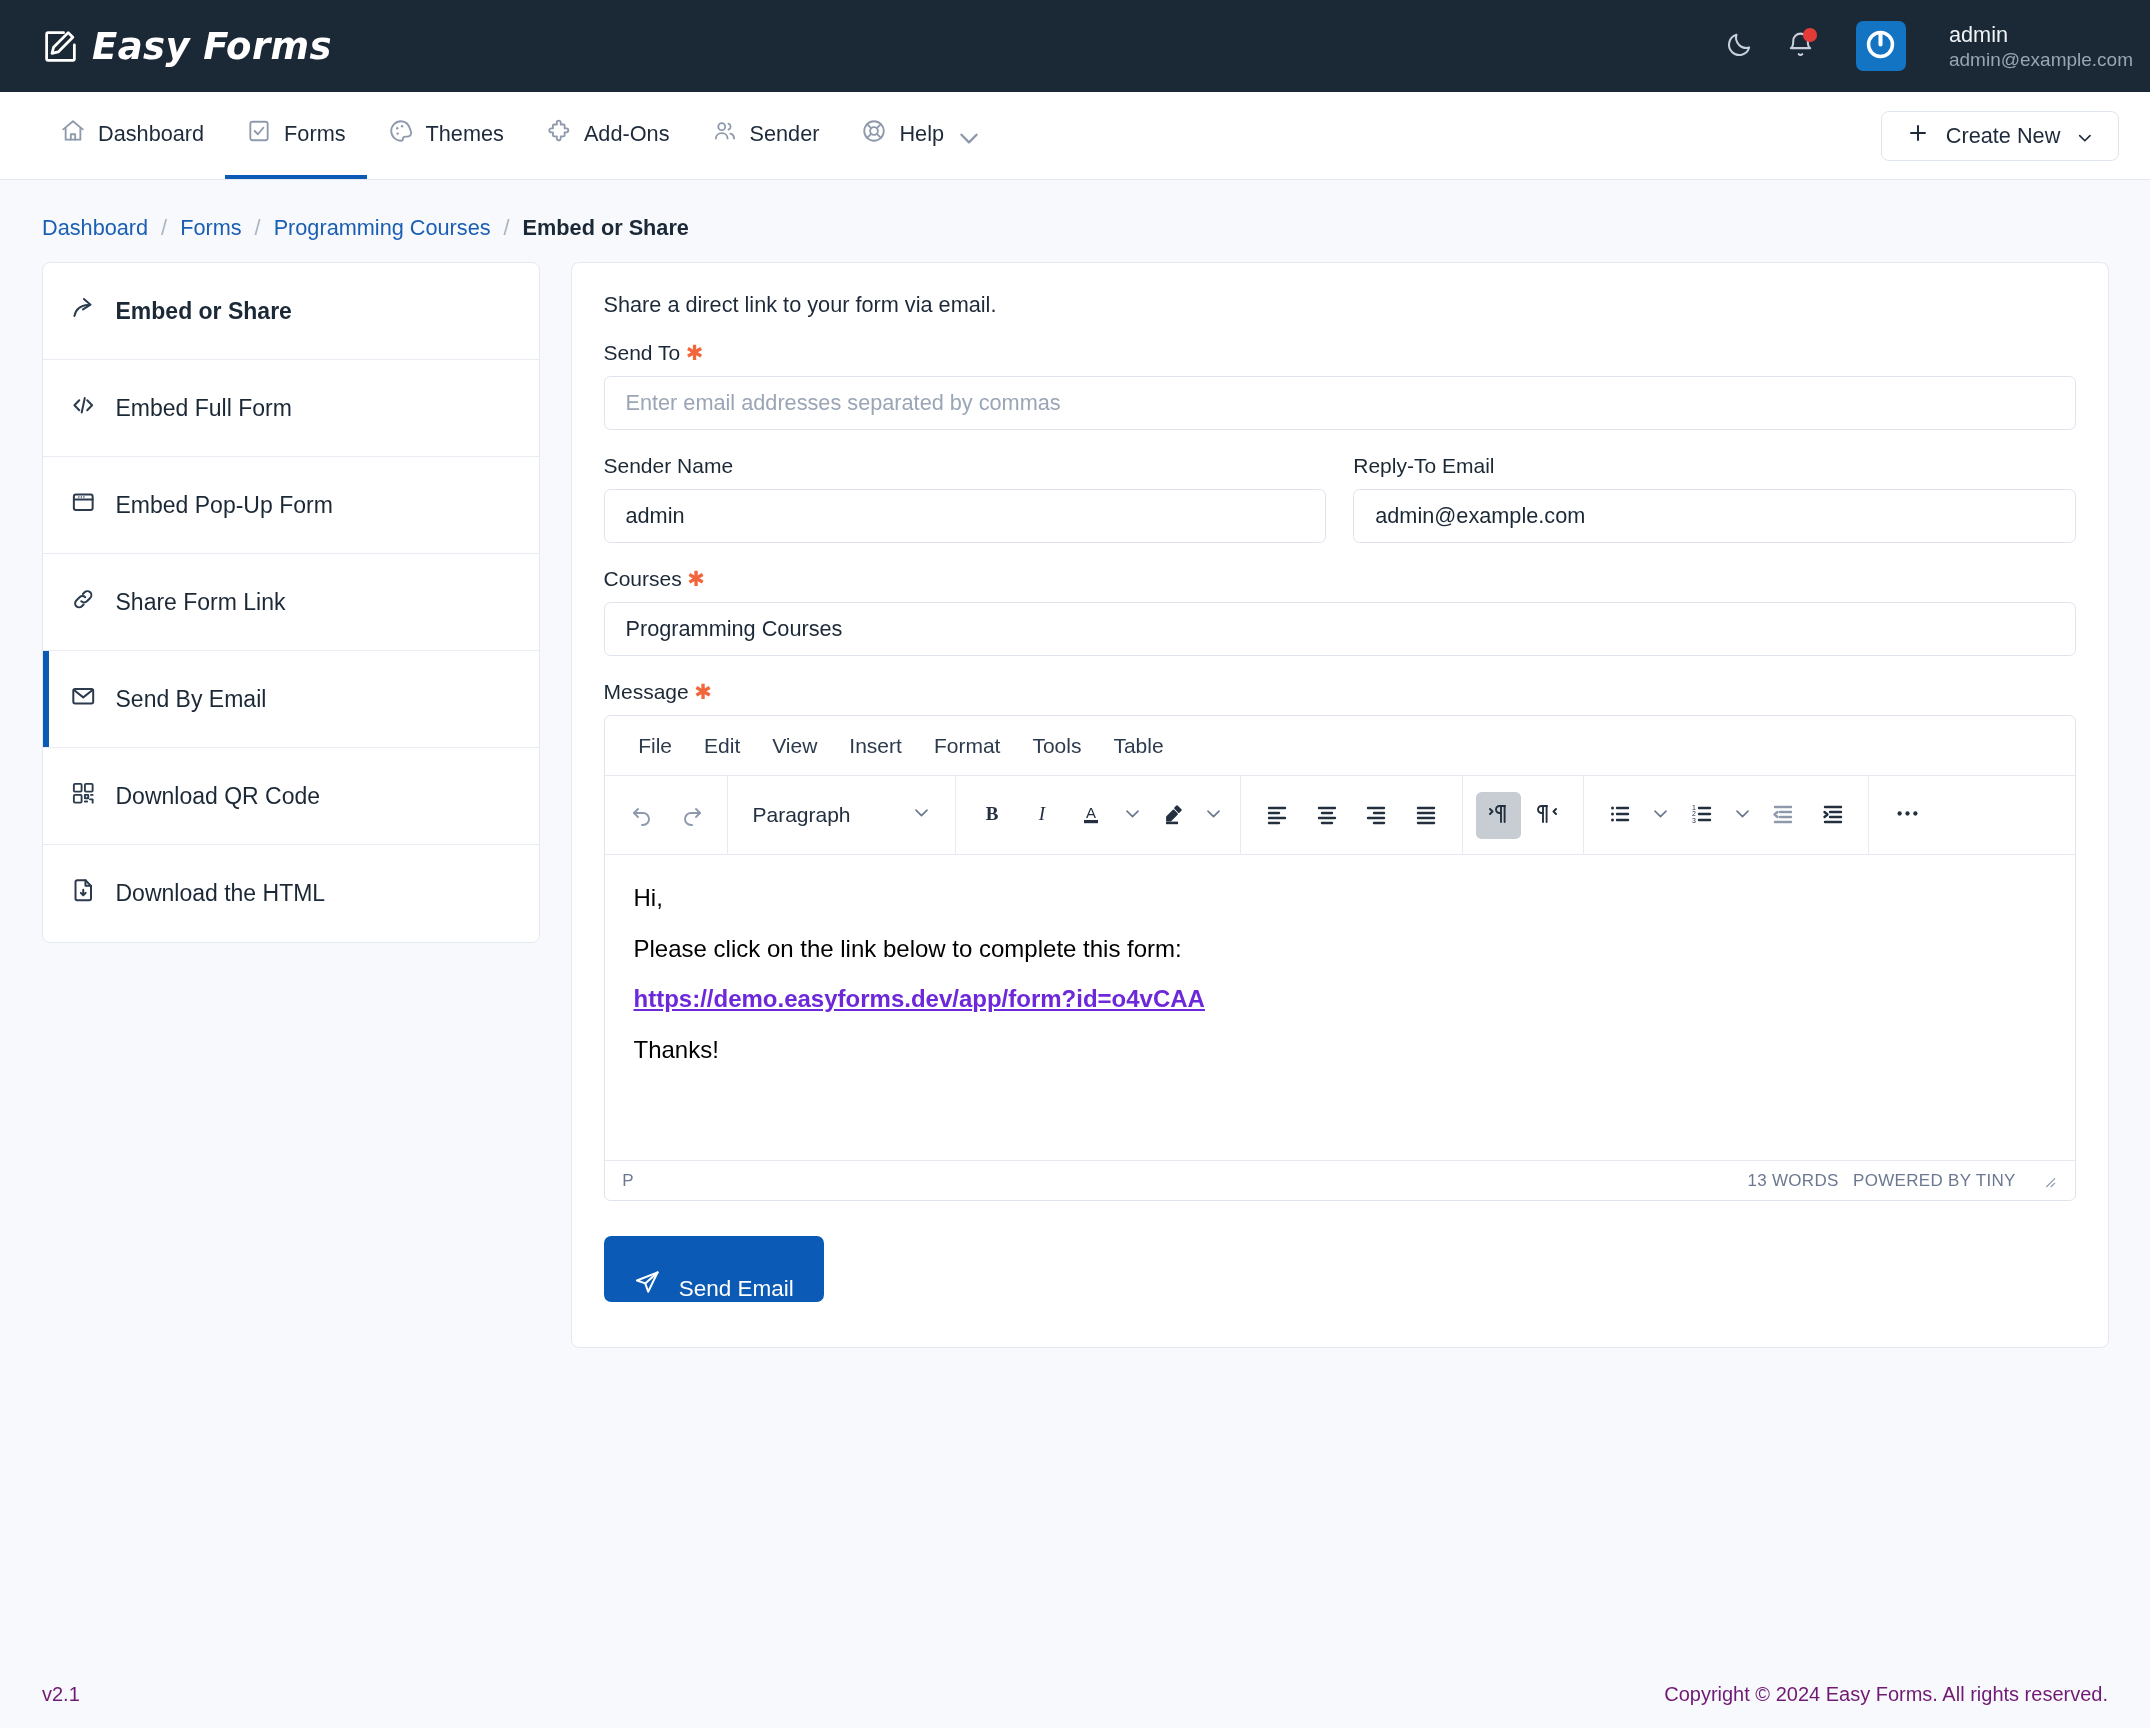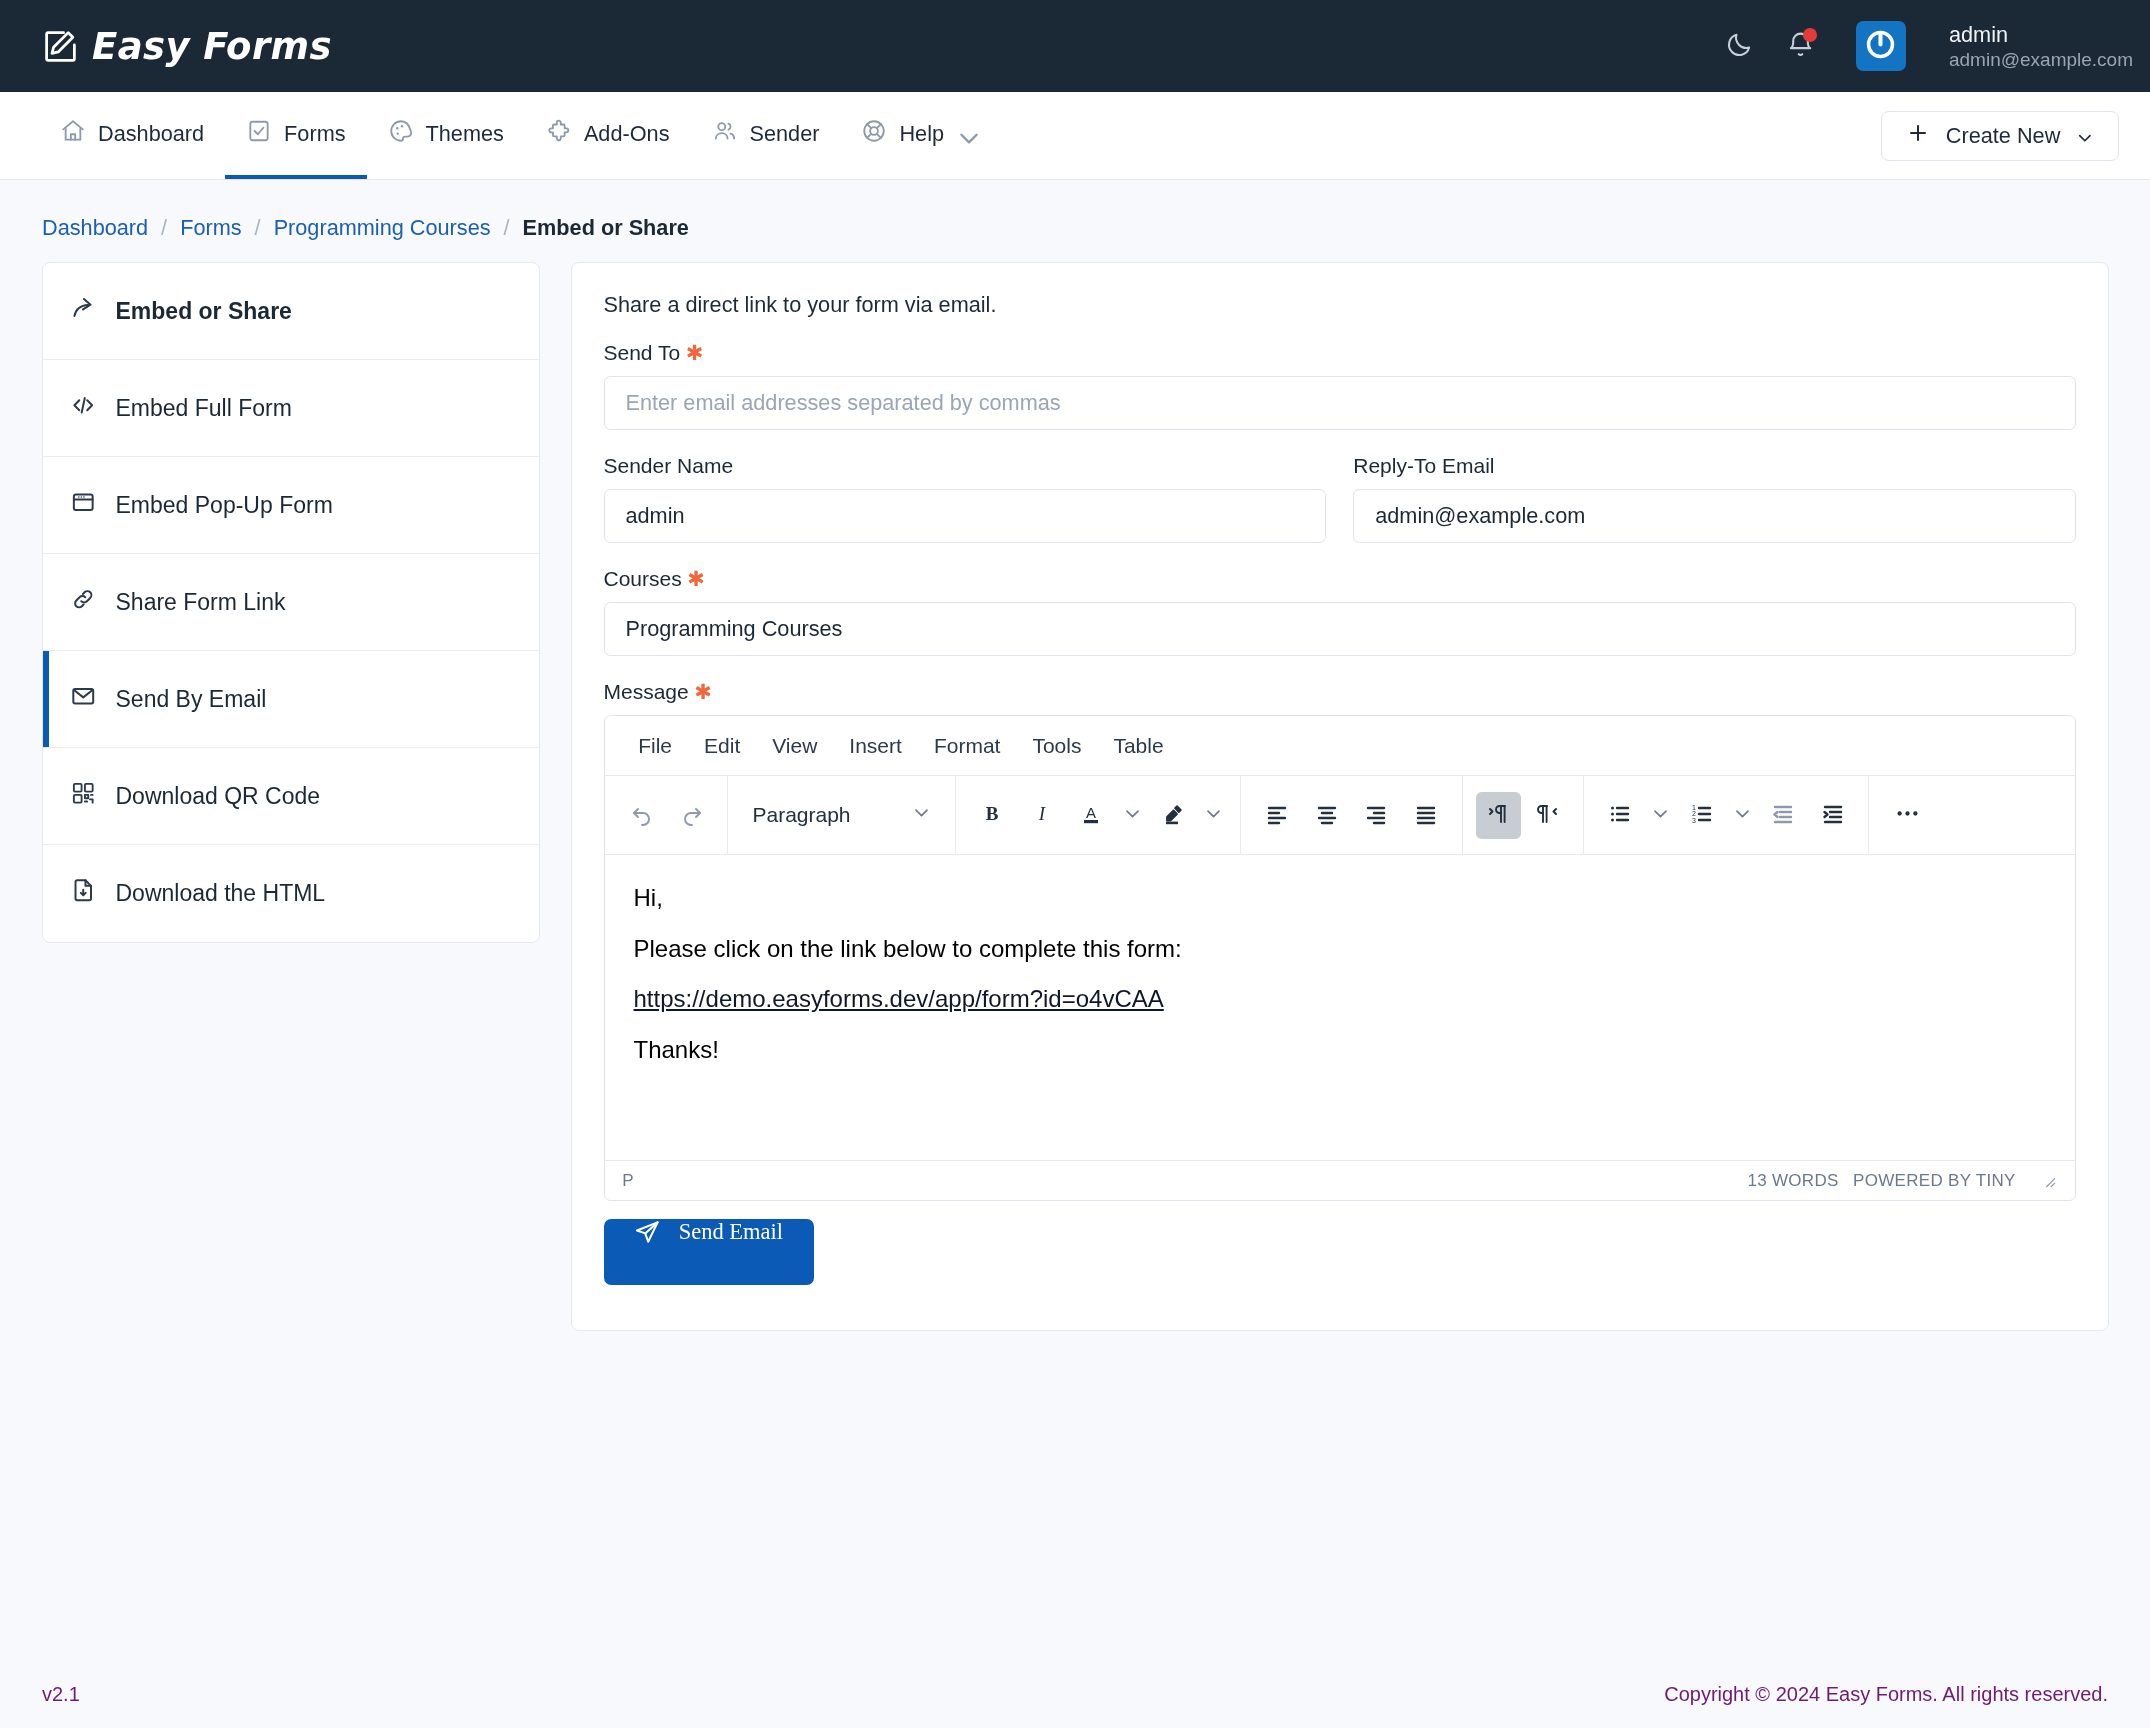--- a/index.html
+++ b/index.html
@@ -139,35 +139,35 @@
   .fmt-select {
     display:flex; align-items:center; justify-content:space-between;
     width:201px; height:47px; padding:0 11.2px; font-size:21px; color:#24303f; cursor:pointer;
   }
   .fmt-select svg { width:19px; height:19px; color:#6b7890; }
   .tbtn.more { width:50px; }
   .tbtn.more svg { width:27px; height:27px; }
 
   .edit-area { padding:29px 29px 24px 29px; min-height:305px; }
   .edit-area p { margin:0 0 22.5px 0; font-size:24px; color:#000; font-family:"Liberation Sans", sans-serif; }
-  .edit-area a { color:#0f172a; text-decoration:underline; }
+  .edit-area a { color:#6d28d9; text-decoration:underline;font-weight:bold; }
 
   .statusbar {
     display:flex; align-items:center; height:40px; padding:0 17.7px;
     border-top:1.6px solid #e7ebf1; font-size:17px; color:#6b7890;
     letter-spacing:0.3px; position:relative;
   }
   .statusbar .right { margin-left:auto; display:flex; align-items:center; gap:14.4px; }
   .resize-grip { width:17.7px; height:17.7px; color:#8e9aab; margin-left:9.6px; }
 
   .send-btn {
-    margin-top:18px; display:inline-flex; align-items:flex-start; gap:17.7px;
+    margin-top:35px; display:inline-flex; align-items:flex-end; gap:17.7px;
     background:#0b5ab5; color:#fff; border:none; border-radius:7.2px;
     height:66px; padding:0 30.5px; font-size:22.5px; cursor:pointer;
-    font-family:Liberation Serif, serif;
+    font-family:Liberation Sans, sans-serif;
   }
   .send-btn svg { width:27px; height:27px; }
 
   
   .footer {
     position:absolute; left:0; right:0; bottom:0; height:67px;
     display:flex; align-items:center; padding:0 42px;
     font-size:20px; color:#701a75;
   }
   .footer .copy { margin-left:auto; }

